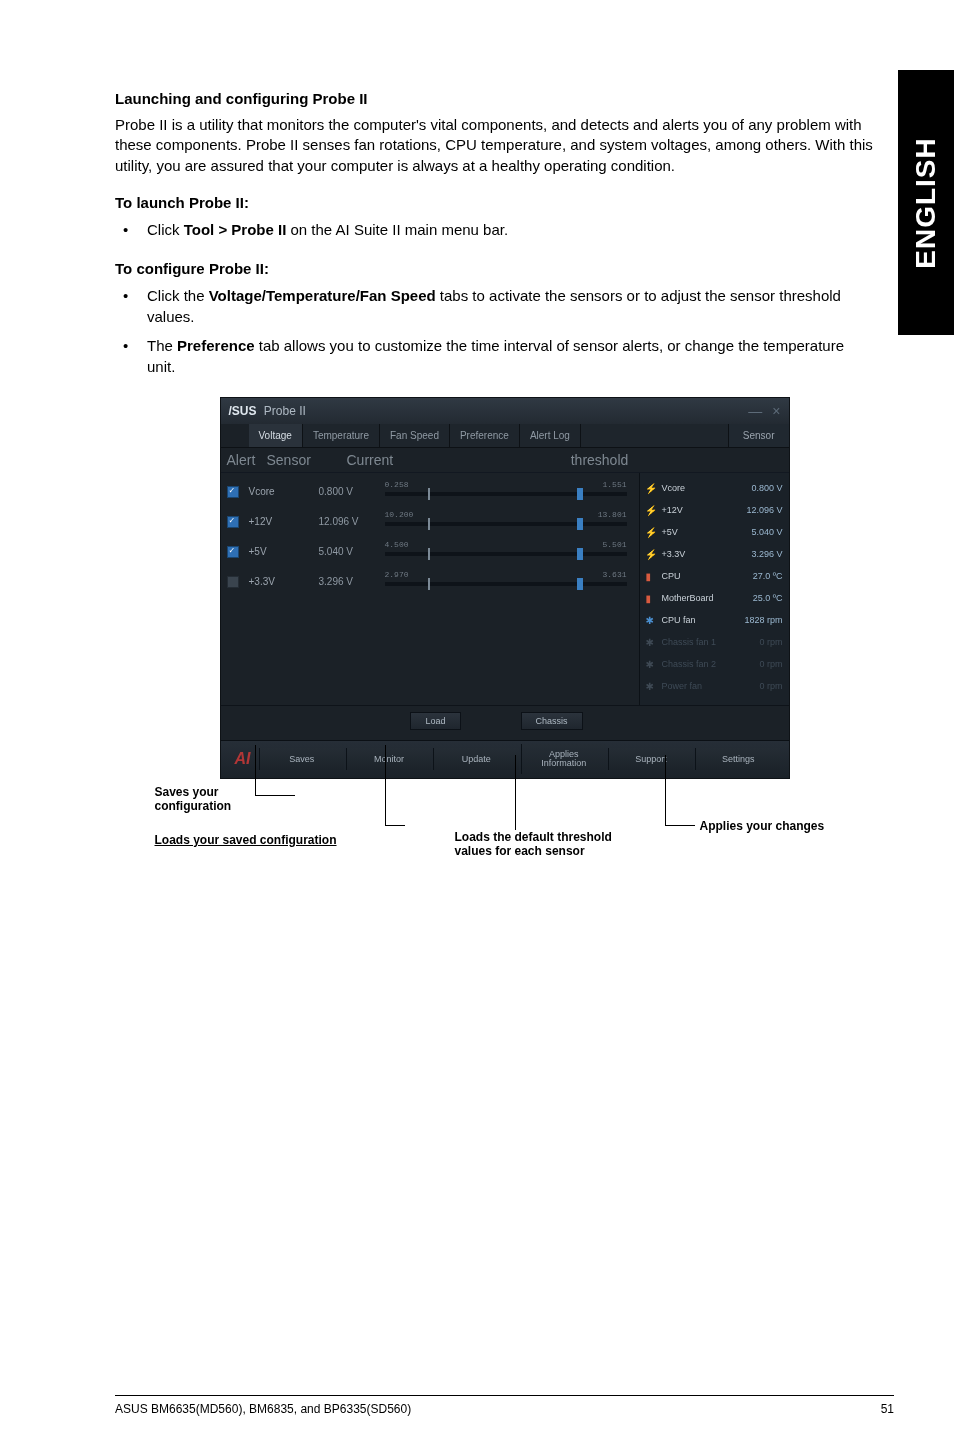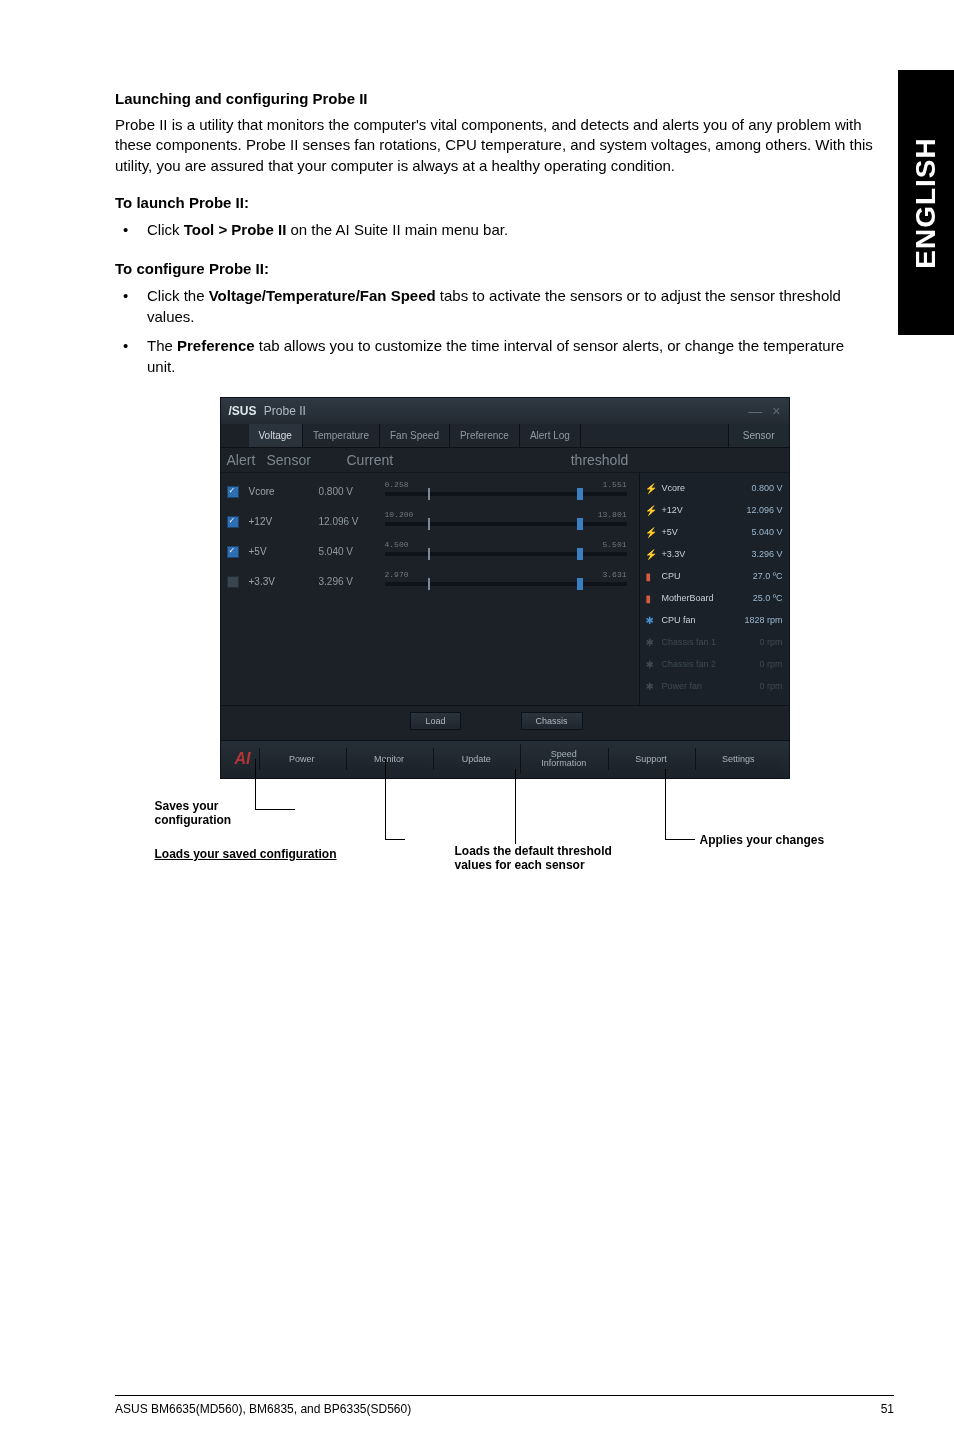--- a/index.html
+++ b/index.html
@@ -159,39 +159,40 @@
   .midbtn{
     padding:3px 14px; font-size:9px; color:#aeb9c3;
     background:linear-gradient(#2b333c,#1f262e);
     border:1px solid #0c1117;
   }
   .bottombar{
     display:flex; align-items:center; height:38px;
     background:linear-gradient(#262e37,#1b2229);
     padding:0 8px; gap:2px;
     border-top:1px solid #0b1015;
+    justify-content:center;
   }
   .ai-icon{
     width:28px;height:22px;
     color:#b23636; font-style:italic; font-weight:bold; font-size:16px;
     display:flex;align-items:center;justify-content:center;
   }
   .bbtn{
     flex:1; text-align:center; font-size:9px; color:#a9b3bd;
     padding:6px 0;
     border-left:1px solid #0c1218;
     background:linear-gradient(#252d35,#1c232a);
   }
   .bbtn.group{ display:flex; flex-direction:column; line-height:1;}
   
   .annot-area{
     width:700px;
     position:relative;
     height:120px;
-    margin-top:20px;
+    margin-top:6px;
   }
   .annot{
     position:absolute;
     font-size:12px;
     font-weight:bold;
     color:#000;
     line-height:1.2;
   }
   .line{
     position:absolute;
@@ -360,25 +361,25 @@
             <span class="rval">0 rpm</span>
           </div>
       </div>
     </div>
     <div class="midbtns">
       <div class="midbtn">Load</div>
       <div class="midbtn">Chassis</div>
     </div>
     <div class="bottombar">
       <div class="ai-icon">AI</div>
-      <div class="bbtn">Power</div>
+      <div class="bbtn">Saves</div>
       <div class="bbtn">Monitor</div>
       <div class="bbtn">Update</div>
       <div class="bbtn group">
-        <span>Speed</span>
+        <span>Applies</span>
         <span>Information</span>
       </div>
       <div class="bbtn">Support</div>
       <div class="bbtn">Settings</div>
     </div>
   </div>
 
   <div class="annot-area">
 
     <div class="line" style="left:100px; top:-40px; width:1px; height:50px;"></div>

